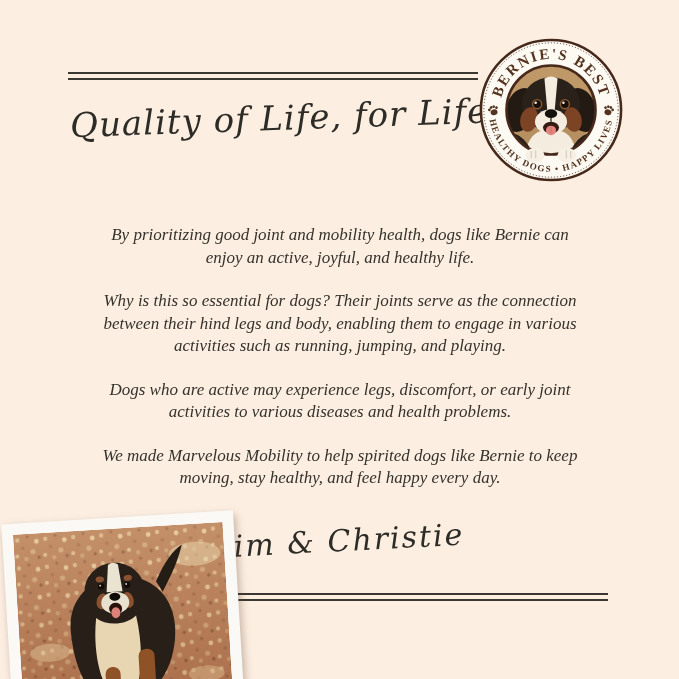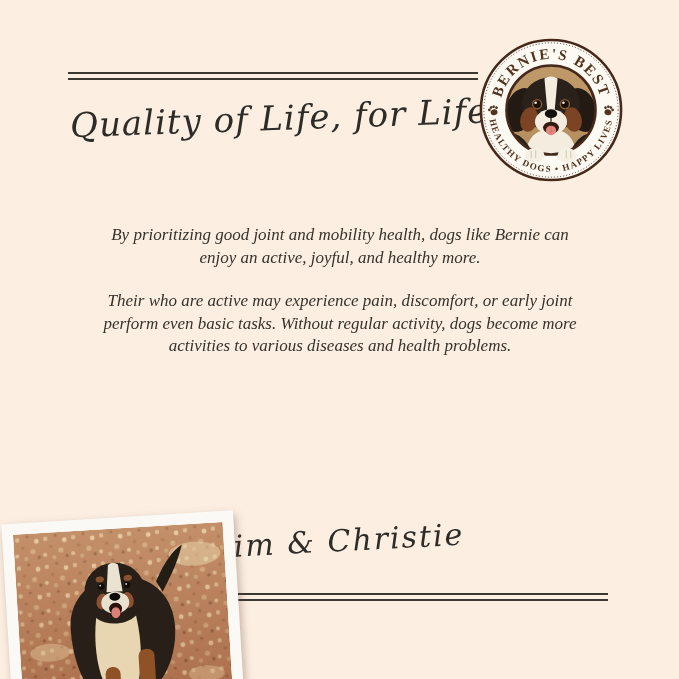--- a/index.html
+++ b/index.html
@@ -169,26 +169,34 @@
       </text>
       <text font-family="Liberation Serif, serif" font-weight="bold" font-size="12.5" letter-spacing="1.8" fill="#54331e">
         <textPath href="#arcBottom" startOffset="50%" text-anchor="middle">HEALTHY DOGS • HAPPY LIVES</textPath>
       </text>
     </svg>
   </div>
 
   <div class="copy">
     <p>
       <span>By prioritizing good joint and mobility health, dogs like Bernie can</span>
-      <span>enjoy an active, joyful, and healthy more.</span>
-    </p>
-    <p>
-      <span>Their who are active may experience pain, discomfort, or early joint</span>
-      <span>perform even basic tasks. Without regular activity, dogs become more</span>
+      <span>enjoy an active, joyful, and healthy life.</span>
+    </p>
+    <p>
+      <span>Why is this so essential for dogs? Their joints serve as the connection</span>
+      <span>between their hind legs and body, enabling them to engage in various</span>
+      <span>activities such as running, jumping, and playing.</span>
+    </p>
+    <p>
+      <span>Dogs who are active may experience legs, discomfort, or early joint</span>
       <span>activities to various diseases and health problems.</span>
+    </p>
+    <p>
+      <span>We made Marvelous Mobility to help spirited dogs like Bernie to keep</span>
+      <span>moving, stay healthy, and feel happy every day.</span>
     </p>
   </div>
 
   <div class="script signature">Jim &amp; Christie</div>
 
   <div class="rule rule-bottom"></div>
 
   <div class="polaroid">
     <div class="photo">
       <svg viewBox="0 0 210 200" width="210" height="200">

